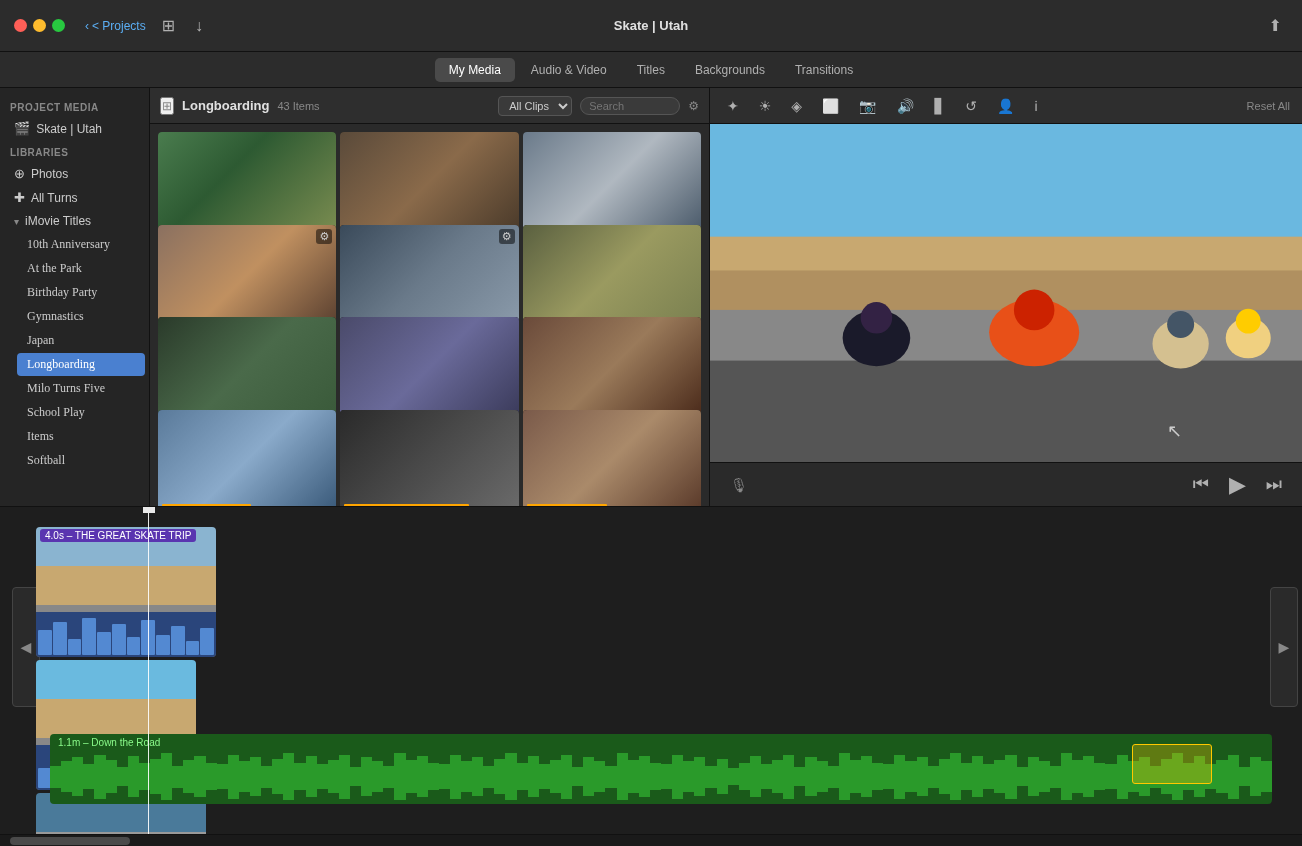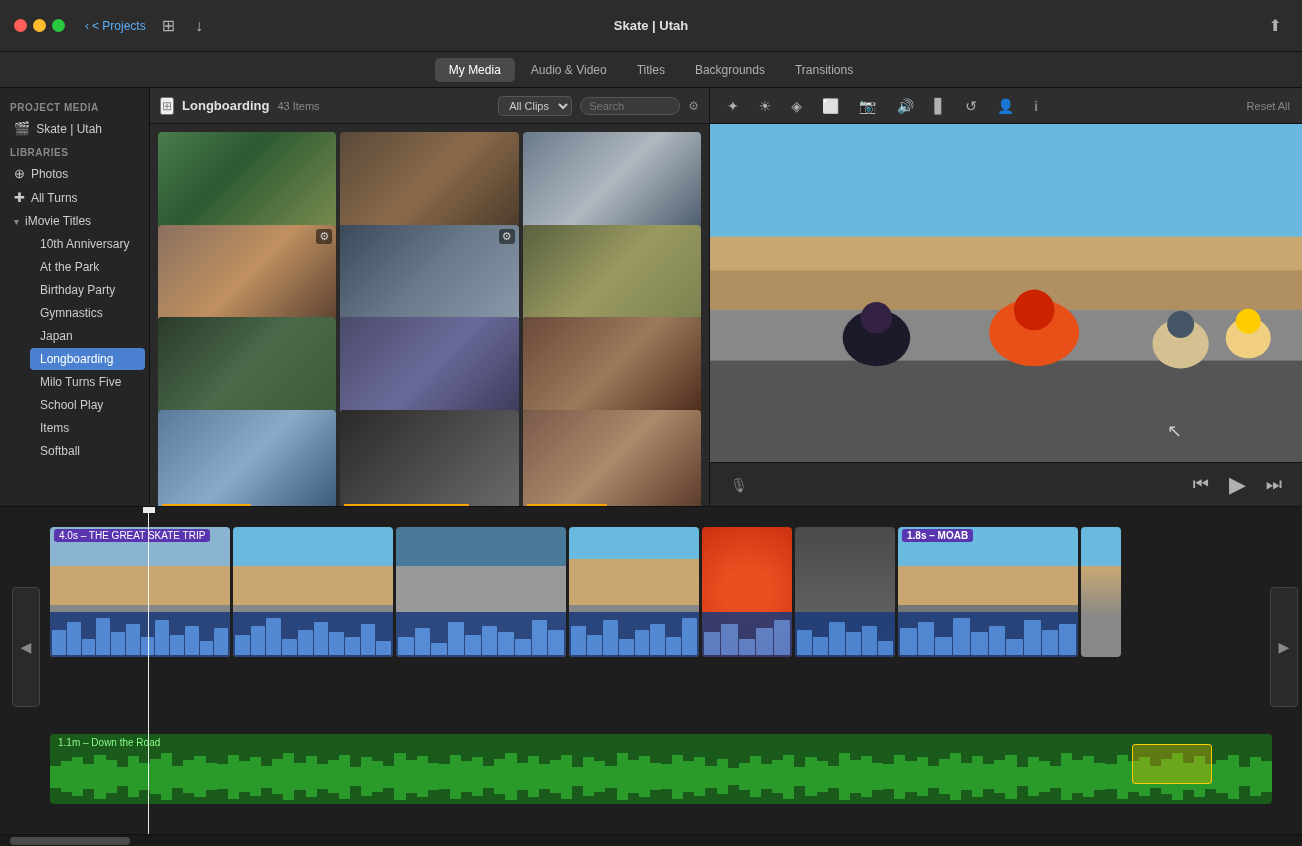--- a/index.html
+++ b/index.html
@@ -129,21 +129,22 @@
       padding: 4px 10px;
       cursor: pointer;
       border-radius: 4px;
       margin: 1px 4px;
       font-size: 12px;
       color: #ccc;
     }
     .sidebar-item.active { background: #4a80d0; color: #fff; }
     .sidebar-item .icon { font-size: 13px; flex-shrink: 0; }
     .sidebar-group-indent {
-      padding-left: 26px;
+      padding-left: 13px;
+      font-family: Liberation Serif, serif;
     }
     .sidebar-disclosure {
       font-size: 10px;
       color: #888;
     }
 
     
     #browser {
       width: 560px;
       background: #2a2a2a;
@@ -378,26 +379,27 @@
     .timeline-inner {
       position: relative;
       height: 100%;
       min-width: 100%;
     }
 
     
     .video-track {
       position: absolute;
       top: 20px;
-      left: 50px;
+      left: 36px;
       right: 30px;
       height: 140px;
       display: flex;
       gap: 3px;
       align-items: stretch;
+      flex-direction: column;
     }
 
     .clip {
       position: relative;
       border-radius: 4px;
       overflow: hidden;
       flex-shrink: 0;
       cursor: pointer;
     }
     .clip-label {

